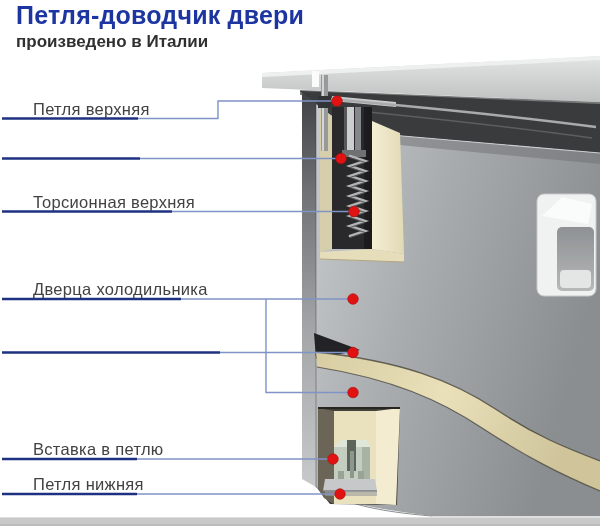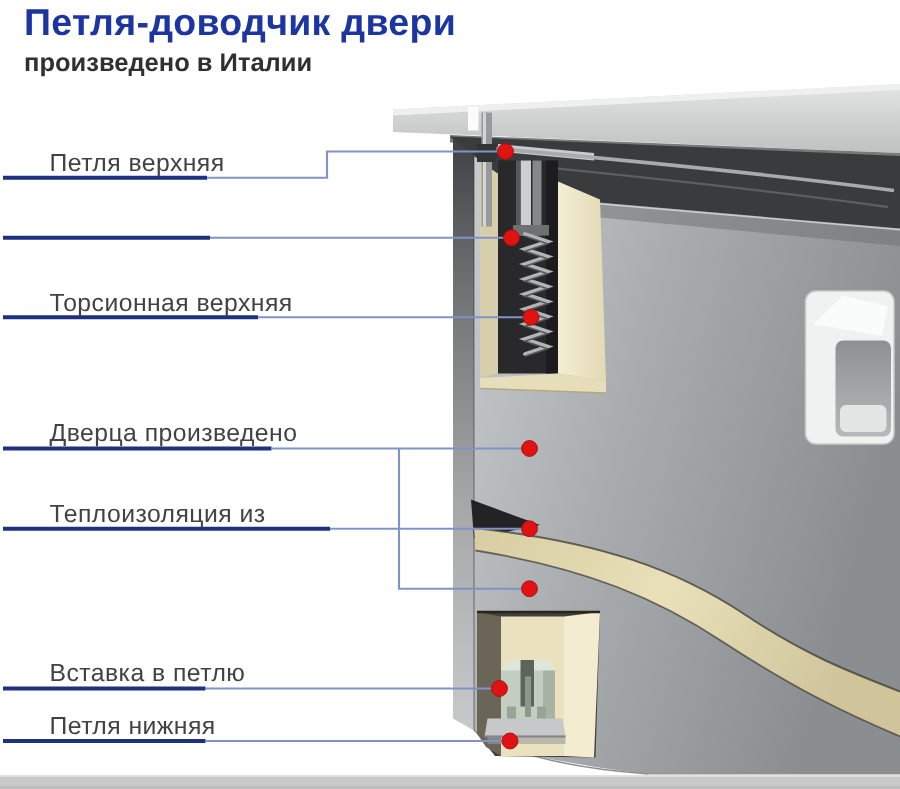--- a/index.html
+++ b/index.html
@@ -18,22 +18,21 @@
 
 <div id="stage">
 
   <div class="hdr">
     <div class="title">Петля-доводчик двери</div>
     <div class="subtitle">произведено в Италии</div>
   </div>
 
   <div class="lbl" style="top:101px">Петля верхняя</div>
   <div class="lbl" style="top:194px">Торсионная верхняя</div>
-  <div class="lbl" style="top:281px">Дверца произведено</div>
-  <div class="lbl" style="top:335px">Теплоизоляция из</div>
+  <div class="lbl" style="top:281px">Дверца холодильника</div>
   <div class="lbl" style="top:476px">Петля нижняя</div>
   <div class="lbl" style="top:441px">Вставка в петлю</div>
 
   <svg width="600" height="526" viewBox="0 0 600 526">
     <defs>
       <linearGradient id="g-slab" x1="0" y1="0" x2="0" y2="1">
         <stop offset="0" stop-color="#e3e5e4"></stop>
           <stop offset="1" stop-color="#bfc1c1"></stop>
       </linearGradient>
       <linearGradient id="g-door" x1="0" y1="0" x2="1" y2="0.4">

